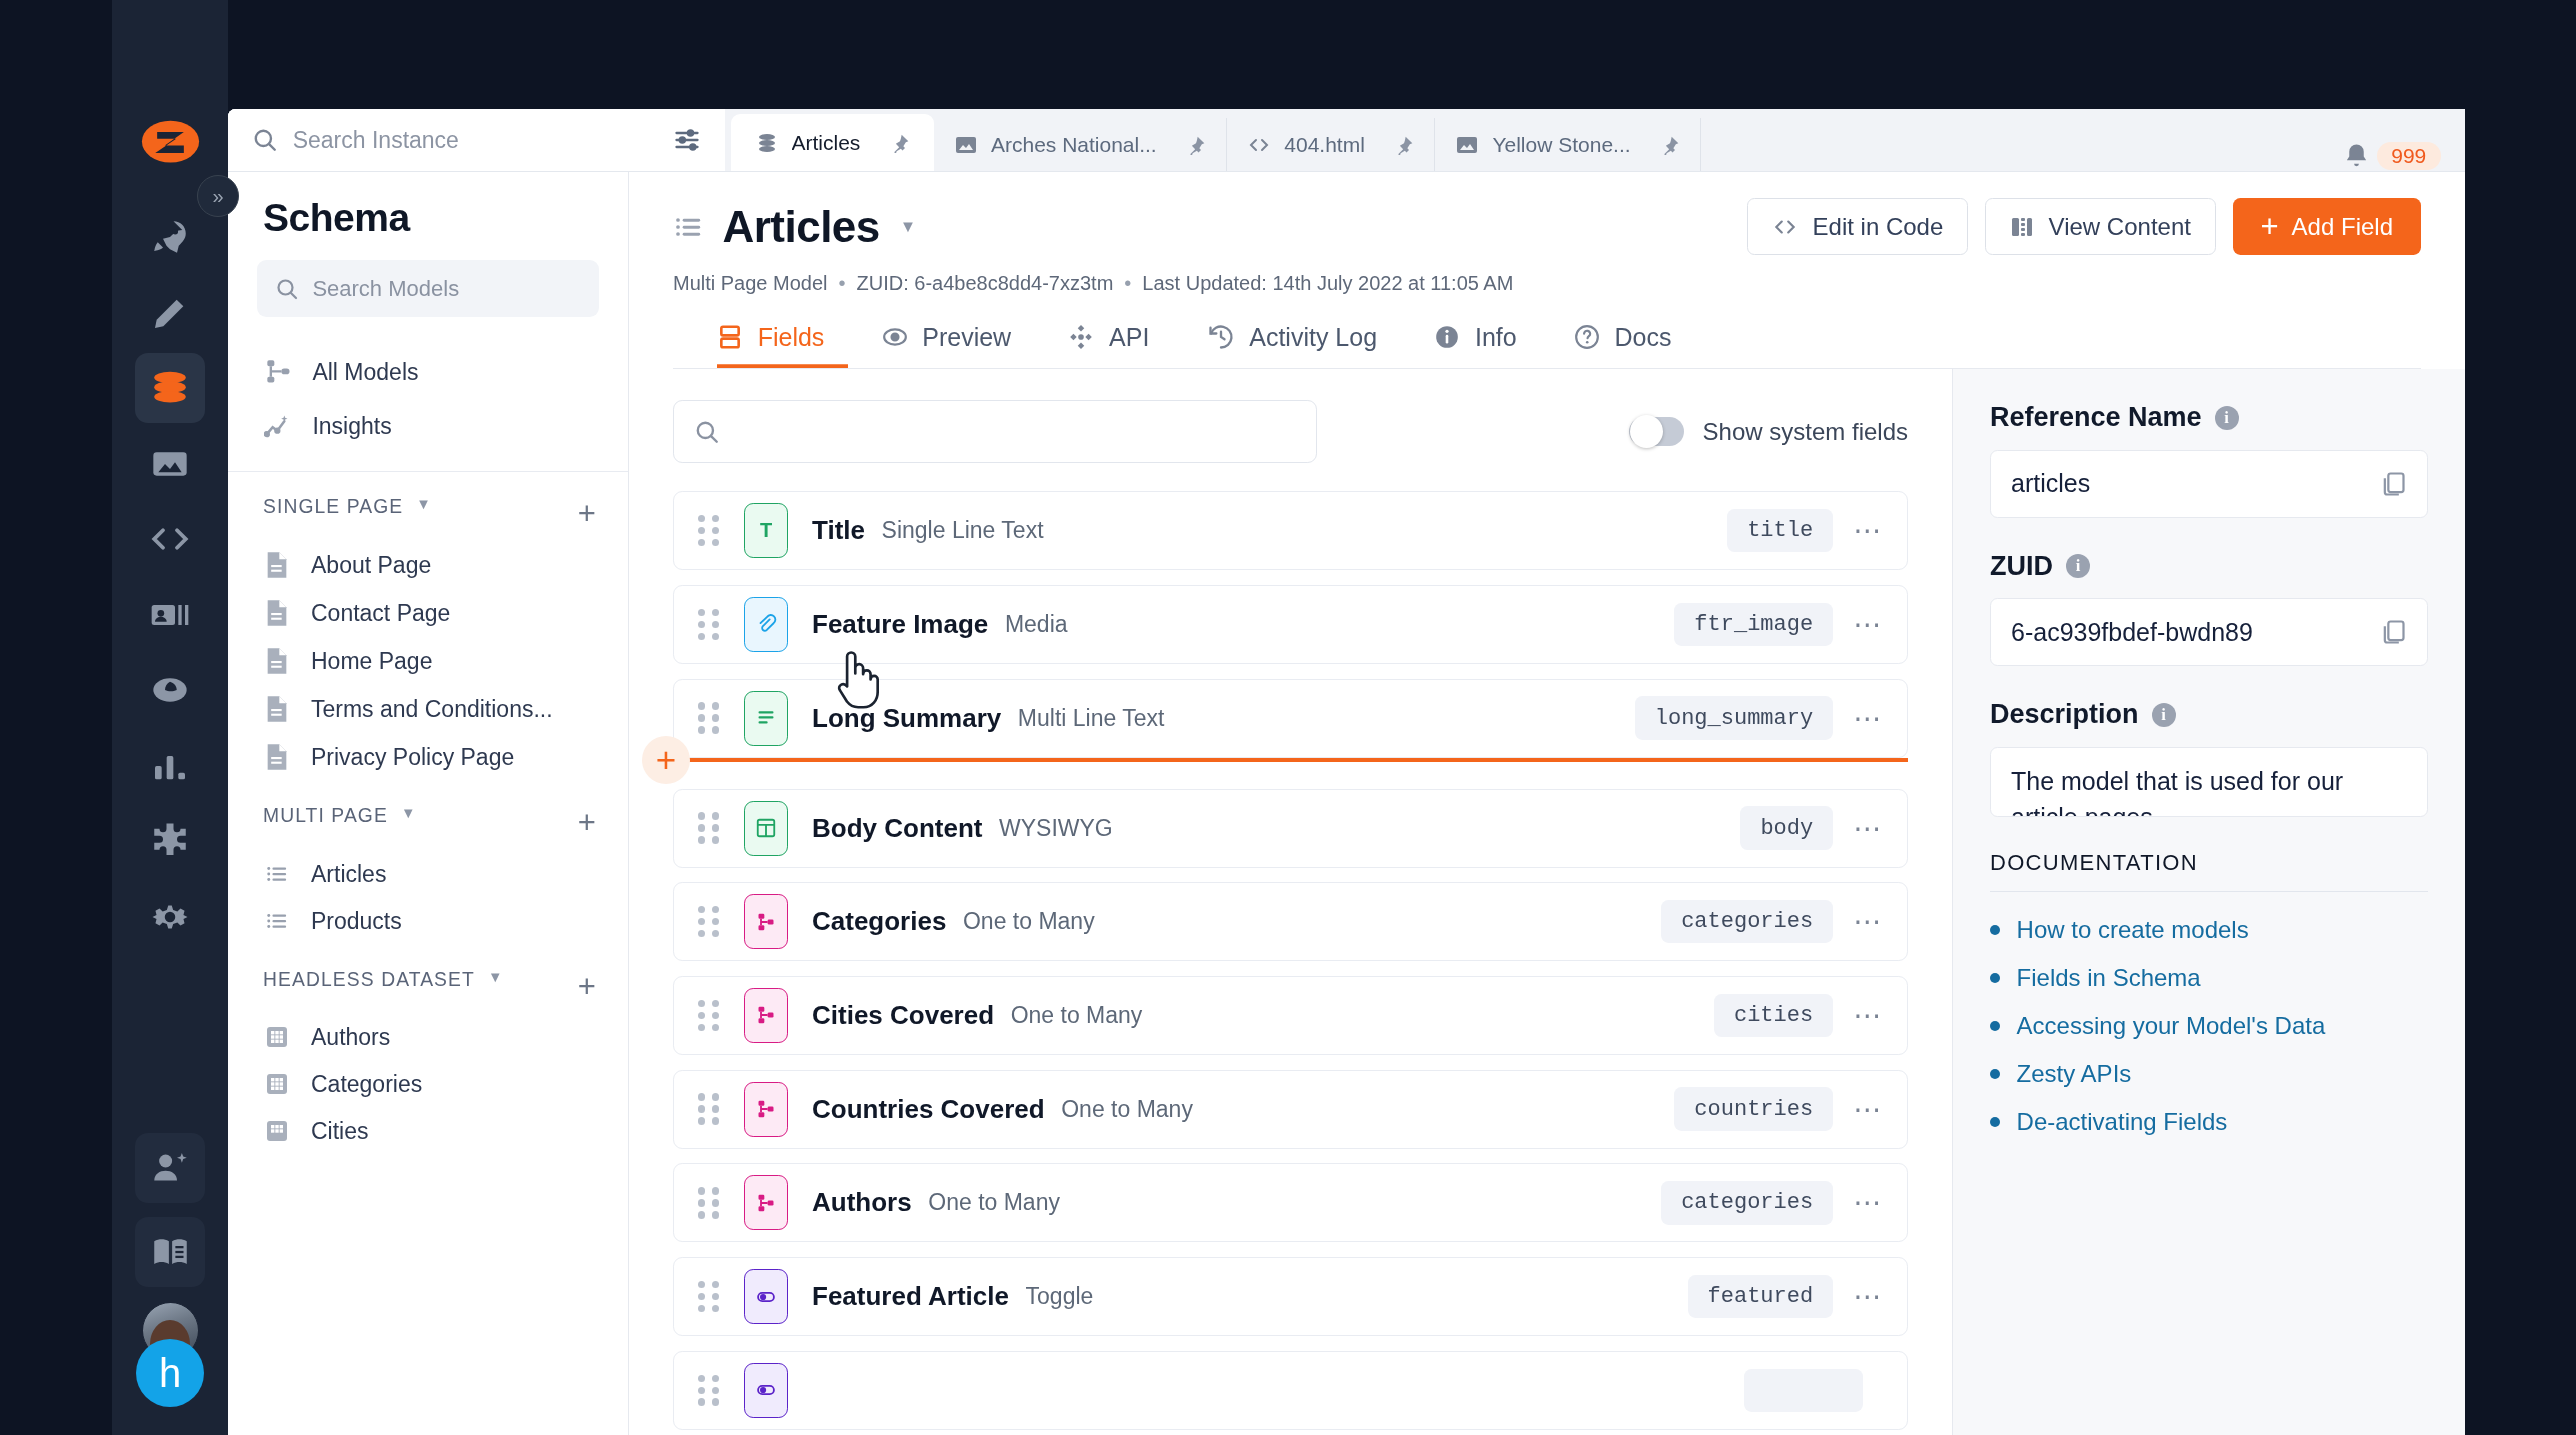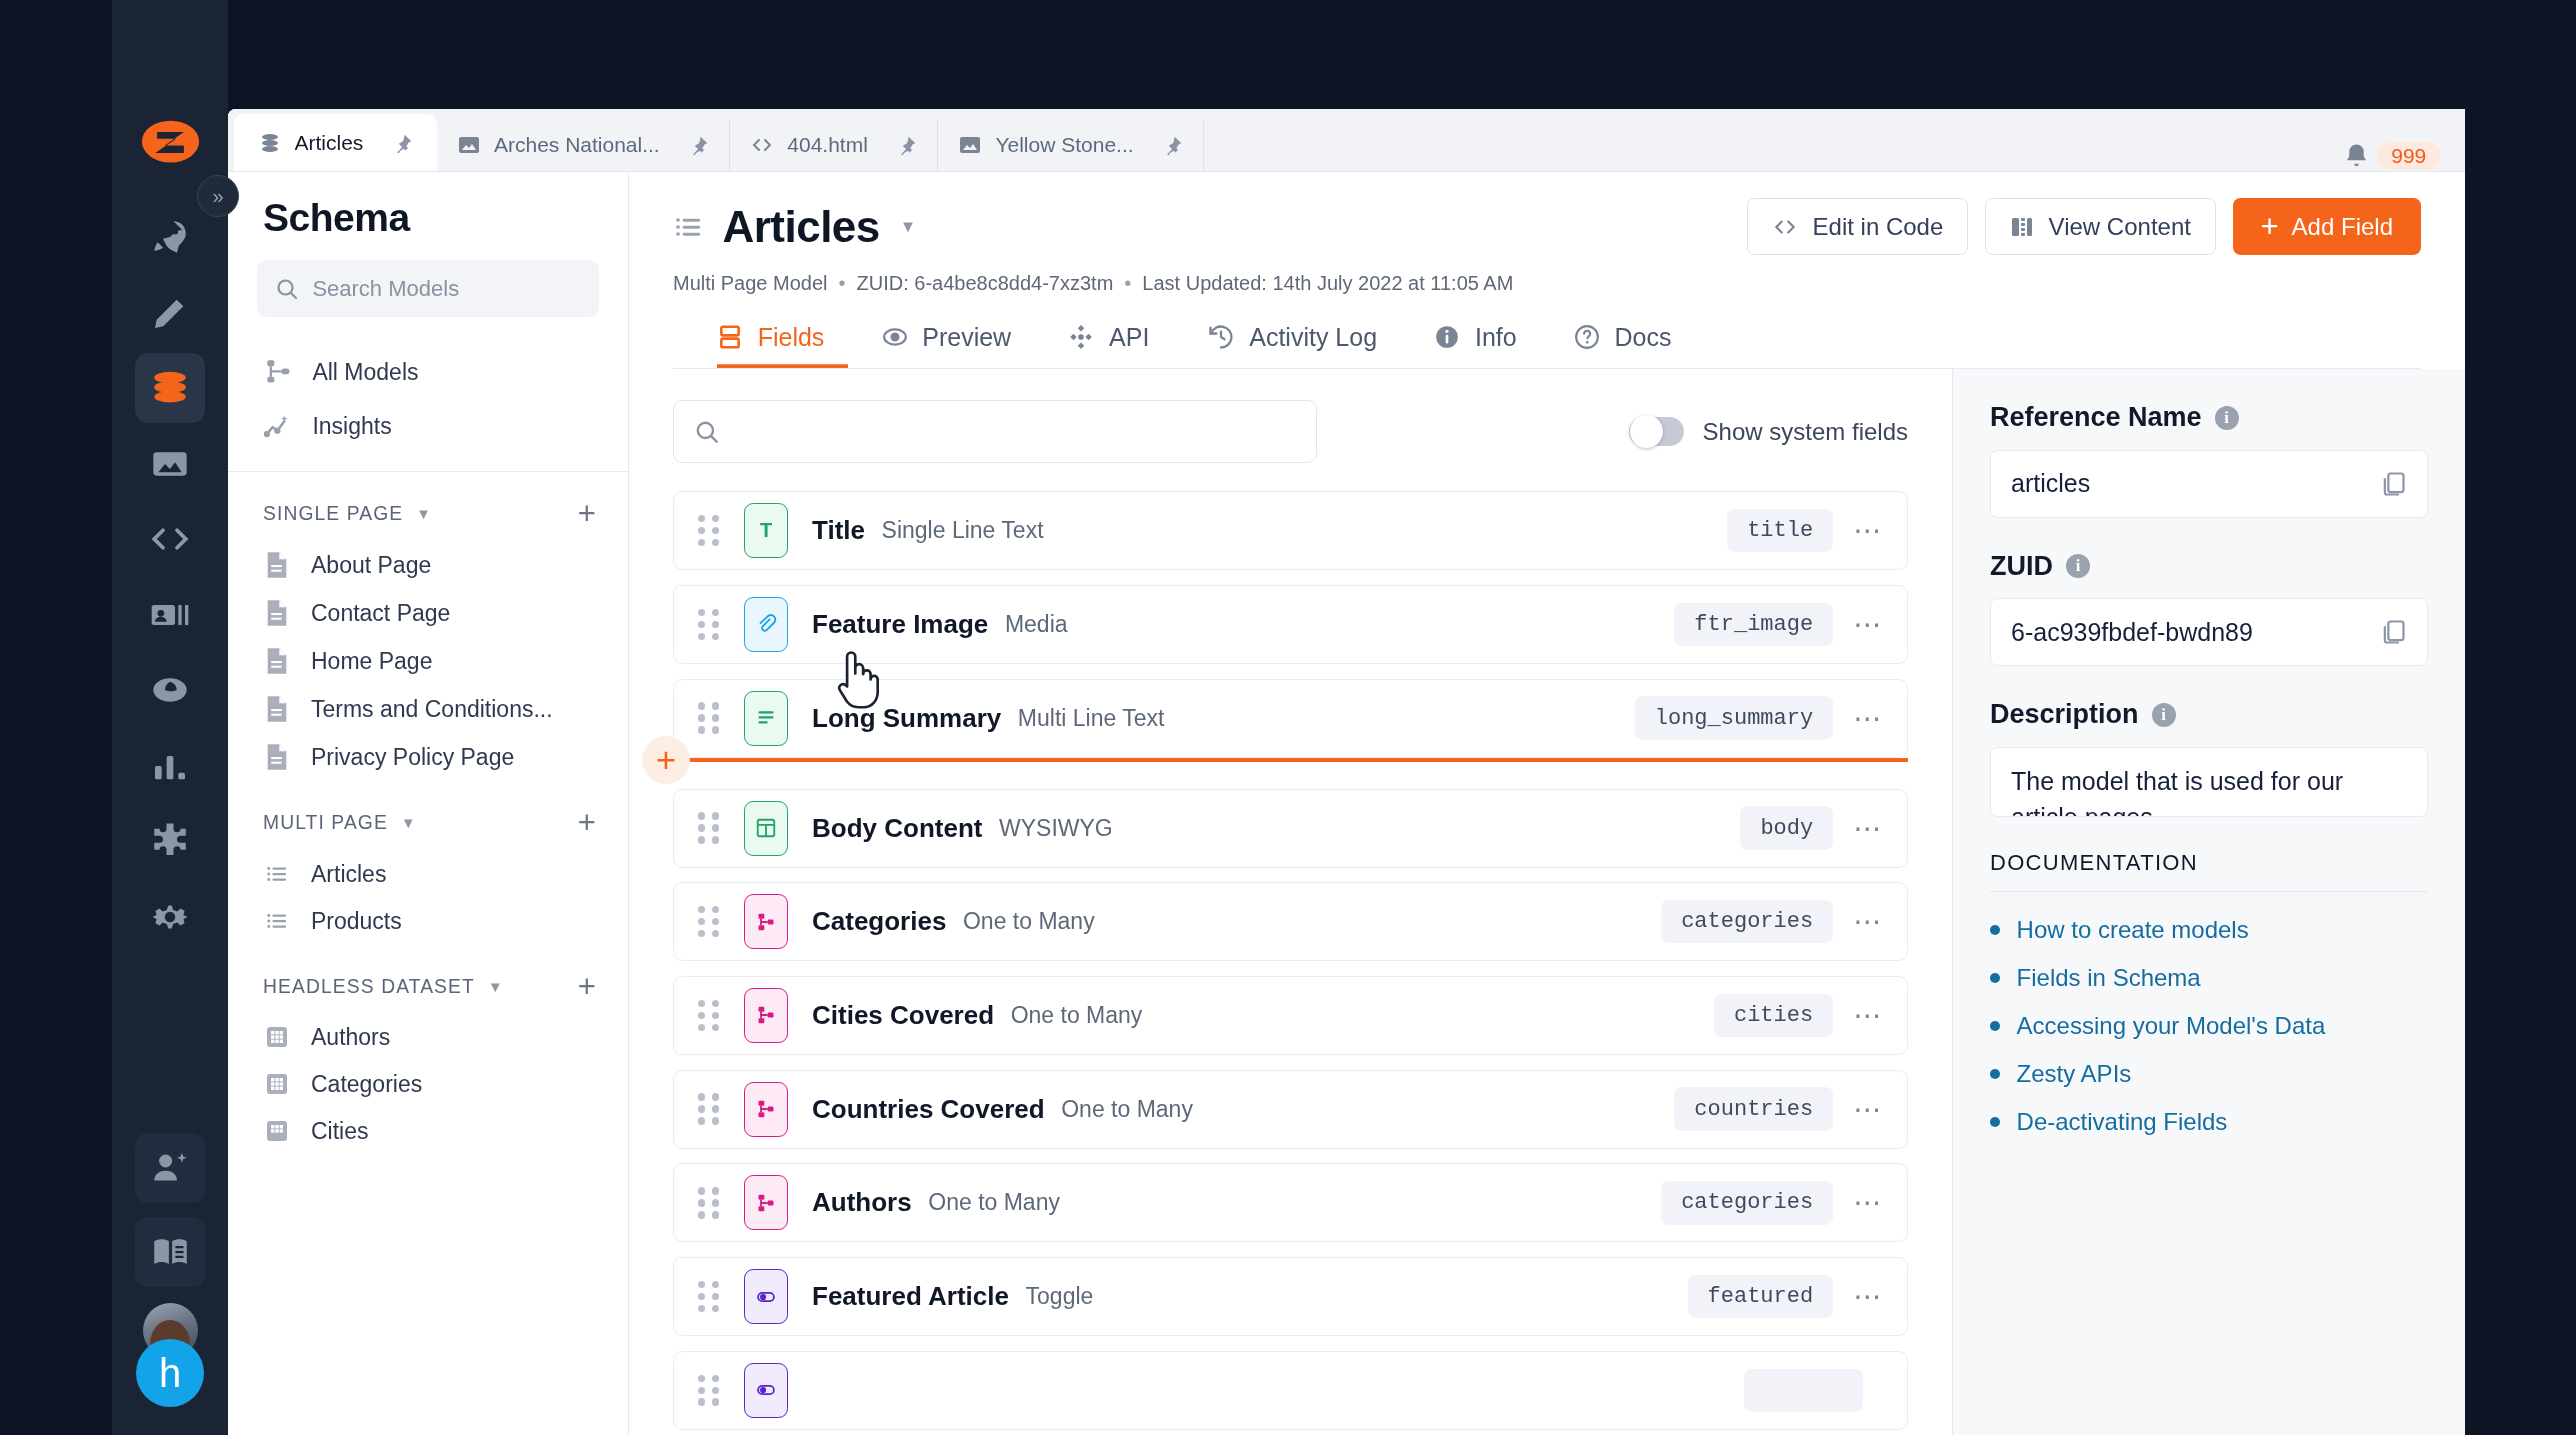--- a/index.html
+++ b/index.html
@@ -124,21 +124,21 @@
     font-family:"Liberation Sans", sans-serif;
   }
   .model-search input::placeholder { color:#8a92a1; }
   .nav-row {
     display:flex; align-items:center; gap: 18.4px; padding: 13px 35px;
     font-size: 23px; color:#2e3950; cursor:pointer;
   }
   .nav-row .ico { width: 31px; display:flex; justify-content:center; color:#98a0ae; }
   .sec-divider { height:0.9px; background:#e8ebf1; margin: 18.4px 0 0; }
   .group-head {
-    display:flex; align-items:center; padding: 24px 31px 9.2px 35px;
+    display:flex; align-items:flex-start; padding: 24px 31px 9.2px 35px;
     font-size: 19.3px; letter-spacing: 1.1px; color:#5a6478; font-weight: 500;
   }
   .group-head .caret { margin-left: 13px; color:#8d96a6; font-size: 14.7px; }
   .group-head .plus { margin-left:auto; color:#6c7687; font-size: 31px; font-weight: 300; cursor:pointer; }
   .model-row {
     display:flex; align-items:center; gap: 20px; padding: 10px 35px;
     font-size: 23px; color:#2e3950; cursor:pointer;
   }
   .model-row .ico { width: 28px; display:flex; justify-content:center; color:#98a0ae; }
 
@@ -365,20 +365,37 @@
       <div class="avatar"></div>
       <div class="helper-badge">h</div>
     </div>
   </div>
 
   <div class="collapse-btn">»</div>
 
   <div class="app">
 
     <div class="topbar">
+      <div class="search-instance">
+        <span>
+          <svg width="26" height="26" viewBox="0 0 24 24" fill="none" stroke="#7b8494" stroke-width="2.2">
+              <circle cx="10.5" cy="10.5" r="7"></circle>
+              <path d="M16 16l5 5" stroke-linecap="round"></path>
+            </svg>
+        </span>
+        <input placeholder="Search Instance" style="">
+        <span>
+          <svg width="28" height="28" viewBox="0 0 24 24" fill="none" stroke="#5d6a7e" stroke-width="2" stroke-linecap="round">
+              <path d="M3 6h18M3 12h18M3 18h18"></path>
+              <circle cx="15" cy="6" r="2.2" fill="#5d6a7e"></circle>
+              <circle cx="8" cy="12" r="2.2" fill="#5d6a7e"></circle>
+              <circle cx="17" cy="18" r="2.2" fill="#5d6a7e"></circle>
+            </svg>
+        </span>
+      </div>
 
       <div class="tabs-strip">
         <div class="tab active">
           <span>
             <svg width="24" height="24" viewBox="0 0 24 24" fill="#7b8494">
                 <ellipse cx="12" cy="6" rx="8" ry="3"></ellipse>
                 <ellipse cx="12" cy="12" rx="8" ry="3"></ellipse>
                 <ellipse cx="12" cy="18" rx="8" ry="3"></ellipse>
               </svg>
           </span>

